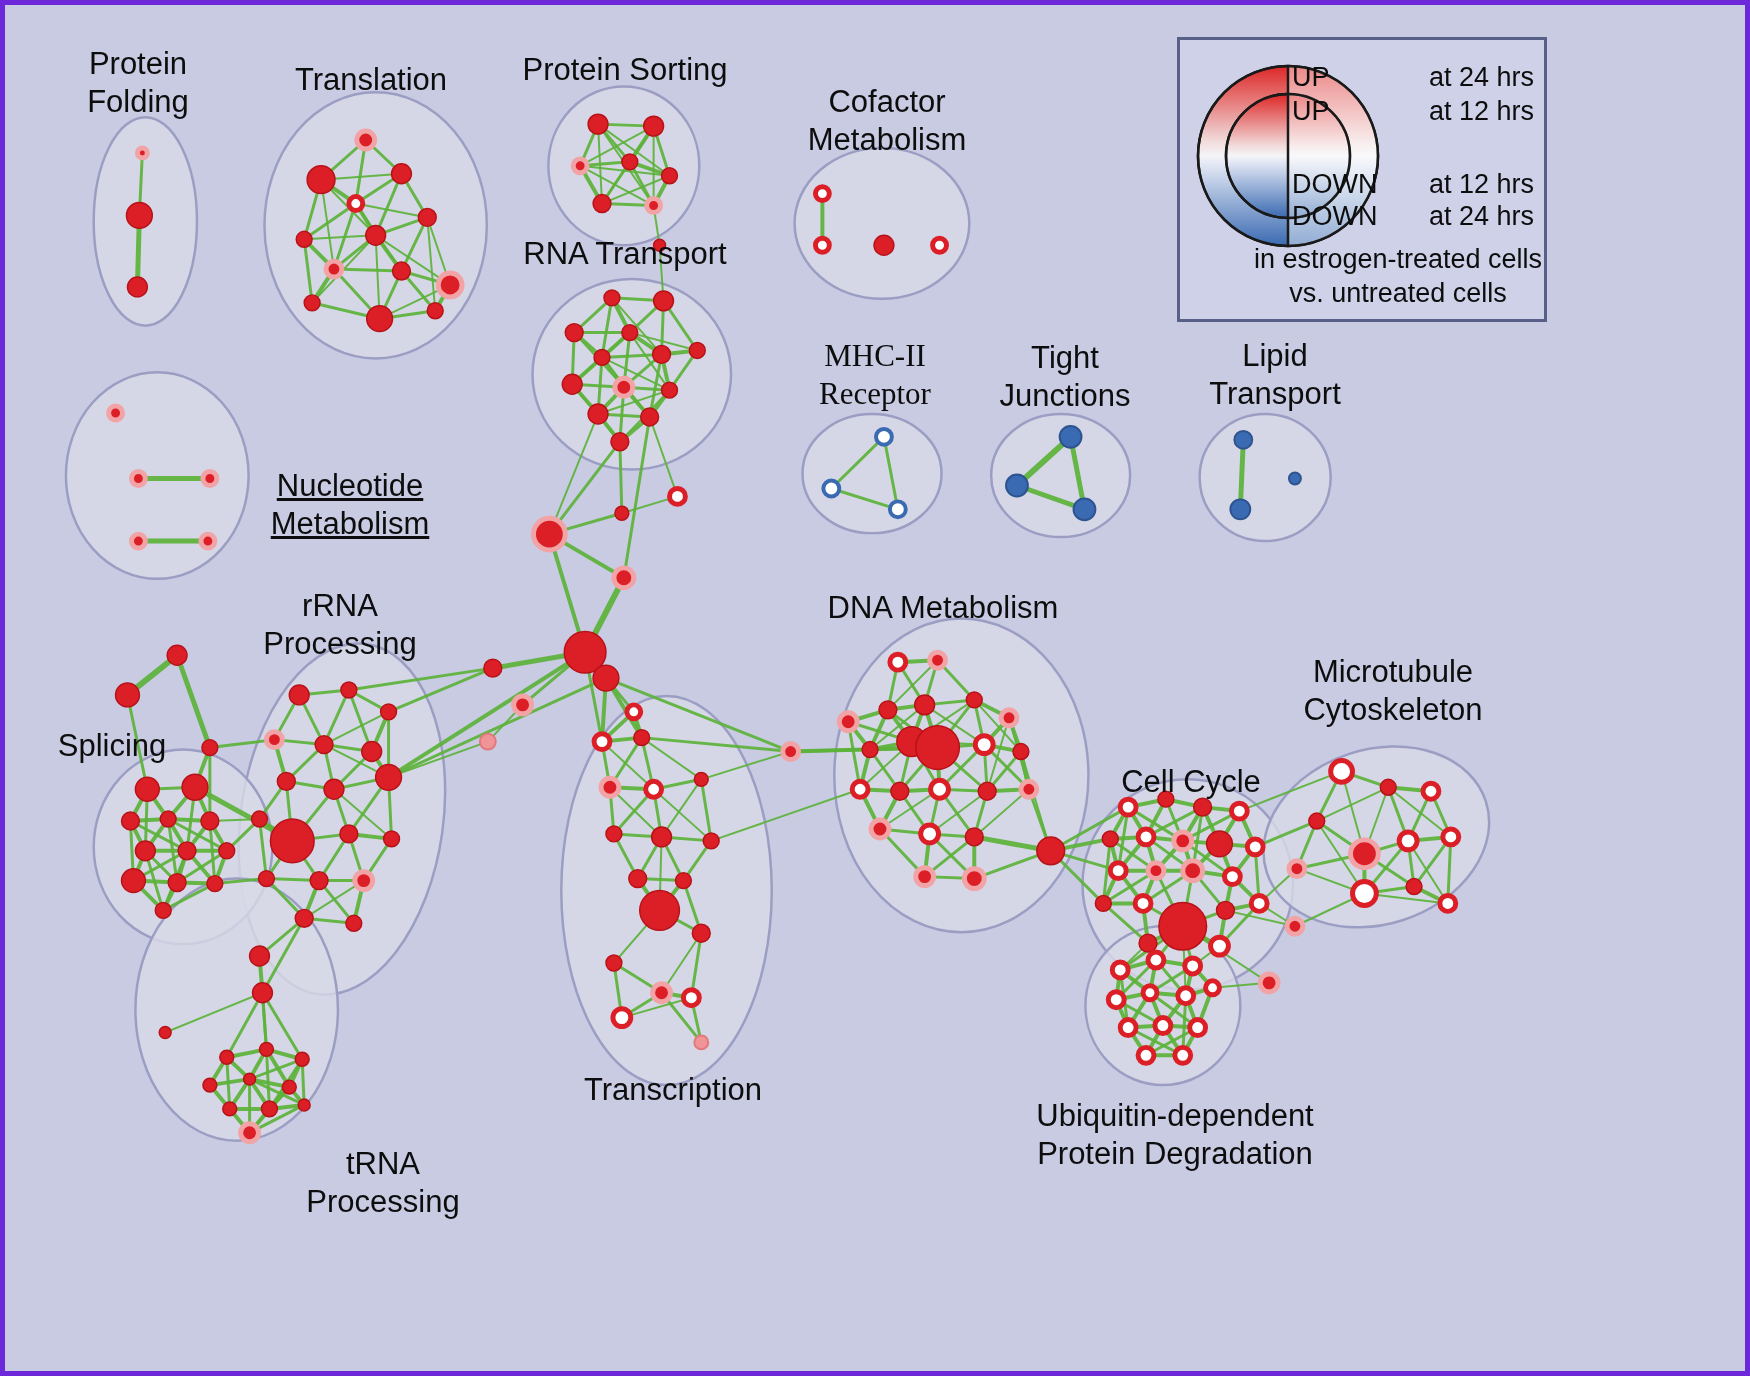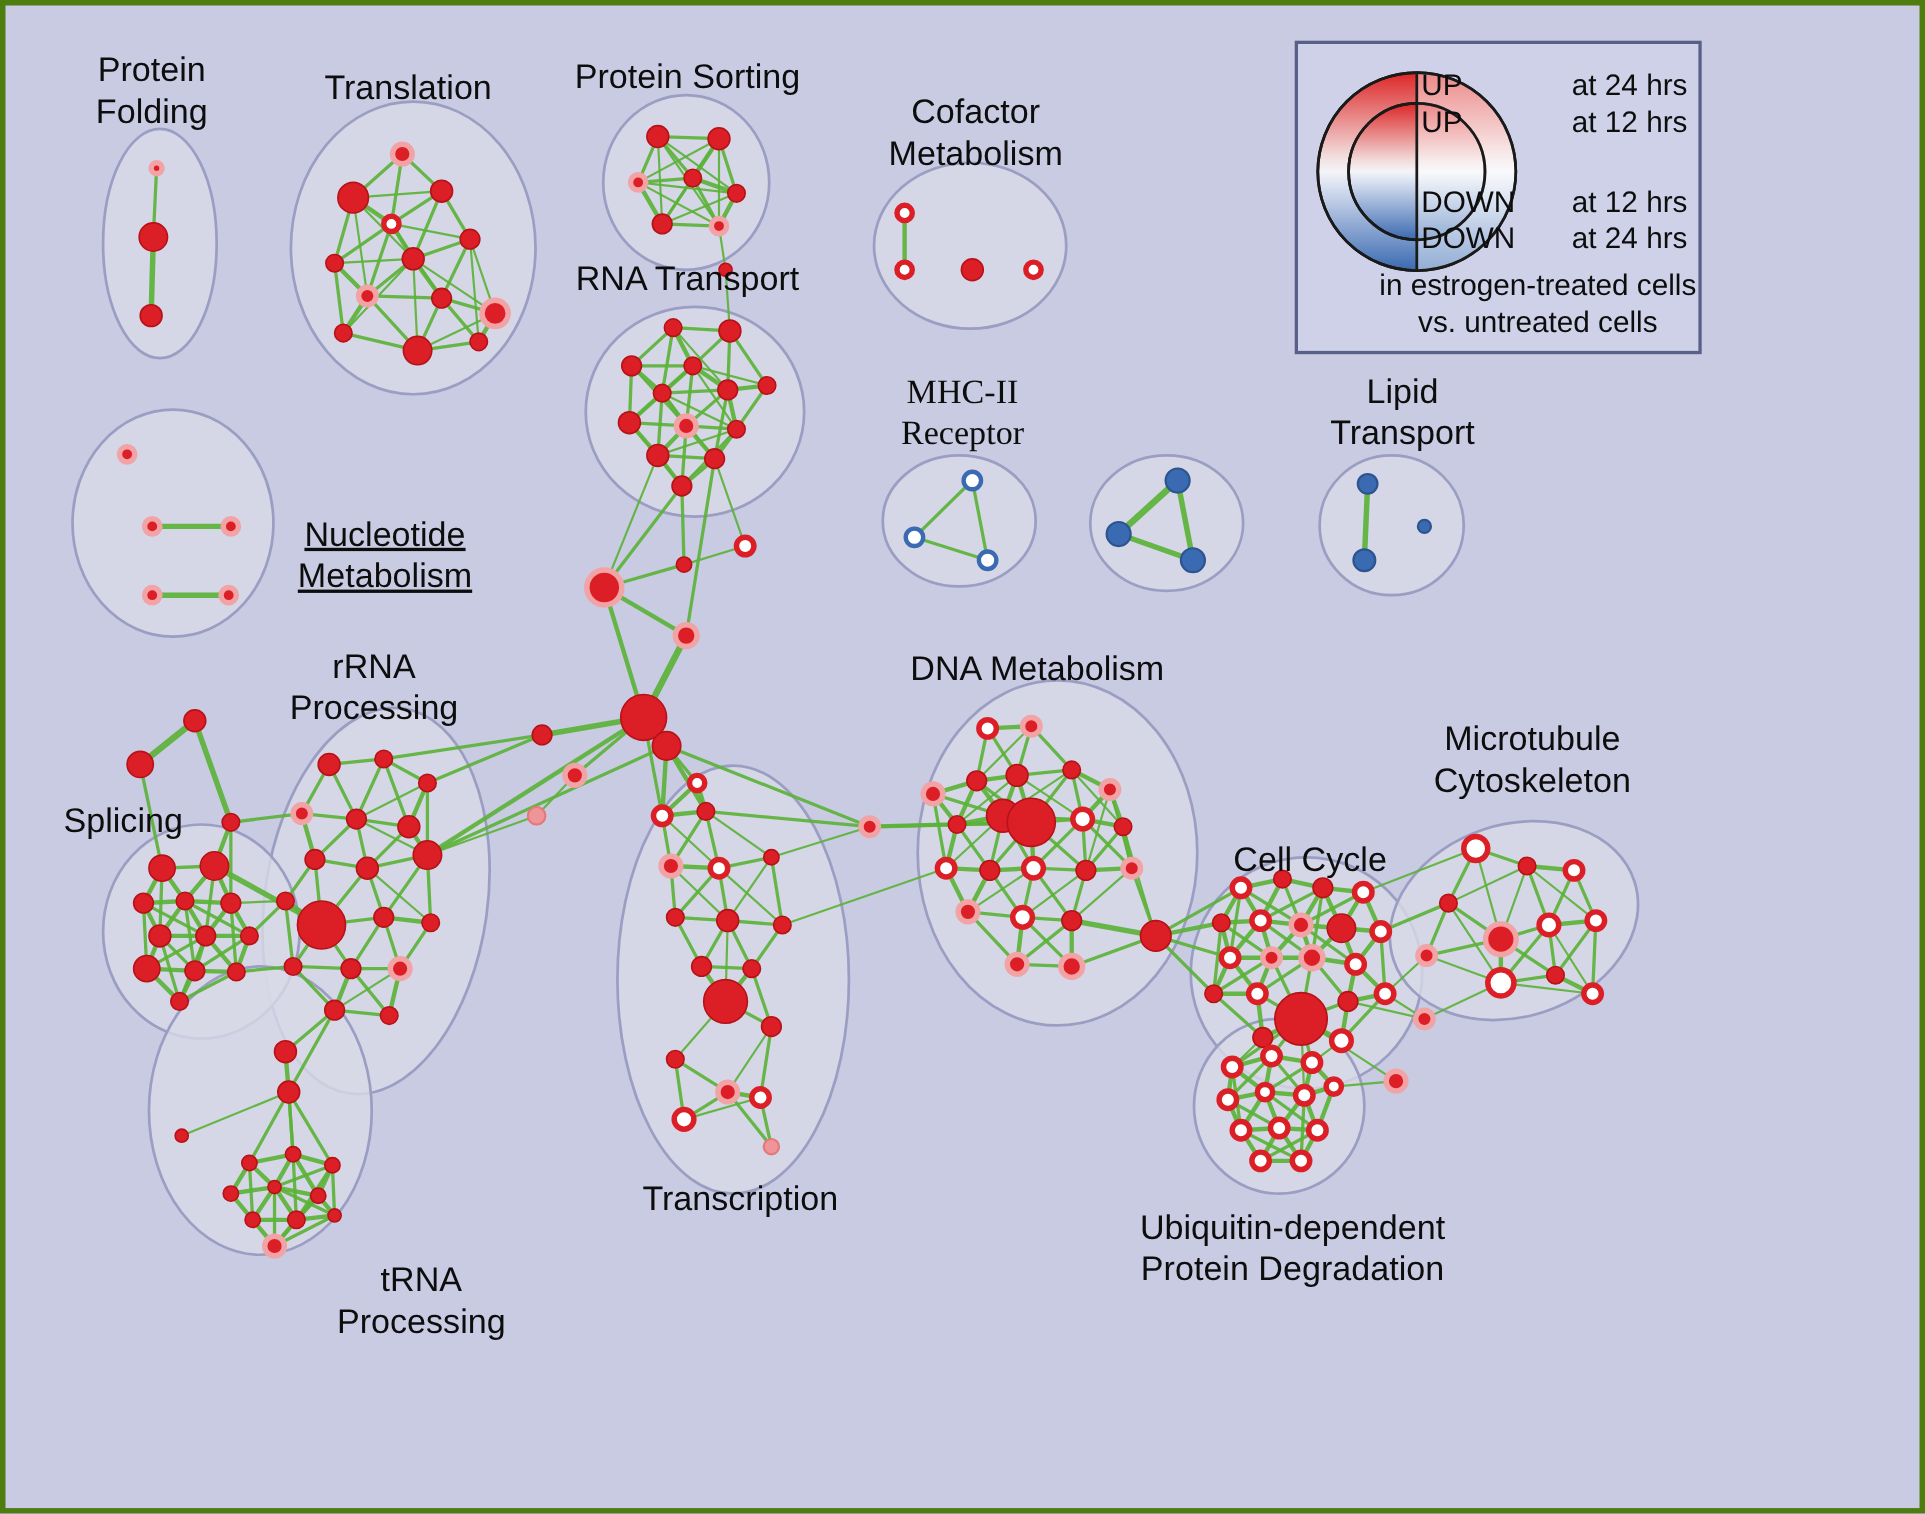--- a/index.html
+++ b/index.html
@@ -1,18 +1,18 @@
 <!DOCTYPE html>
 <html><head>
 <meta charset="utf-8">
 <style>
   html,body{margin:0;padding:0;background:#9fa2bf;}
   .stage{
     position:relative;width:1750px;height:1376px;box-sizing:border-box;
-    background:#c9cbe3;border:5px solid #4d7c0f;overflow:hidden;
+    background:#c9cbe3;border:5px solid #6d28d9;overflow:hidden;
     font-family:"Liberation Sans",sans-serif;color:#0d0d0d;
   }
   #net{position:absolute;left:0;top:0;width:100%;height:100%;}
   #labels{position:absolute;left:0;top:0;width:100%;height:100%;pointer-events:none;}
   .cluster-label{
     position:absolute;transform:translateX(-50%);text-align:center;
     white-space:pre-line;font-size:31px;line-height:38px;color:#0d0d0d;
   }
   .legend{
     position:absolute;left:1172px;top:32px;width:370px;height:285px;
@@ -772,20 +772,22 @@
 Folding</div>
       <div class="cluster-label" style="left: 366px; top: 56px;">Translation</div>
       <div class="cluster-label" style="left: 620px; top: 46px;">Protein Sorting</div>
       <div class="cluster-label" style="left: 882px; top: 78px;">Cofactor
 Metabolism</div>
       <div class="cluster-label" style="left: 620px; top: 230px;">RNA Transport</div>
       <div class="cluster-label" style="left: 345px; top: 462px; text-decoration: underline;">Nucleotide
 Metabolism</div>
       <div class="cluster-label" style="left: 870px; top: 332px; font-family: Liberation Serif, serif;">MHC-II
 Receptor</div>
+      <div class="cluster-label" style="left: 1060px; top: 334px;">Tight
+Junctions</div>
       <div class="cluster-label" style="left: 1270px; top: 332px; text-align: center;">Lipid
 Transport</div>
       <div class="cluster-label" style="left: 335px; top: 582px;">rRNA
 Processing</div>
       <div class="cluster-label" style="left: 107px; top: 722px;">Splicing</div>
       <div class="cluster-label" style="left: 378px; top: 1112px; margin-top: 28px;">tRNA
 Processing</div>
       <div class="cluster-label" style="left: 668px; top: 1066px;">Transcription</div>
       <div class="cluster-label" style="left: 938px; top: 584px;">DNA Metabolism</div>
       <div class="cluster-label" style="left: 1186px; top: 758px;">Cell Cycle</div>

